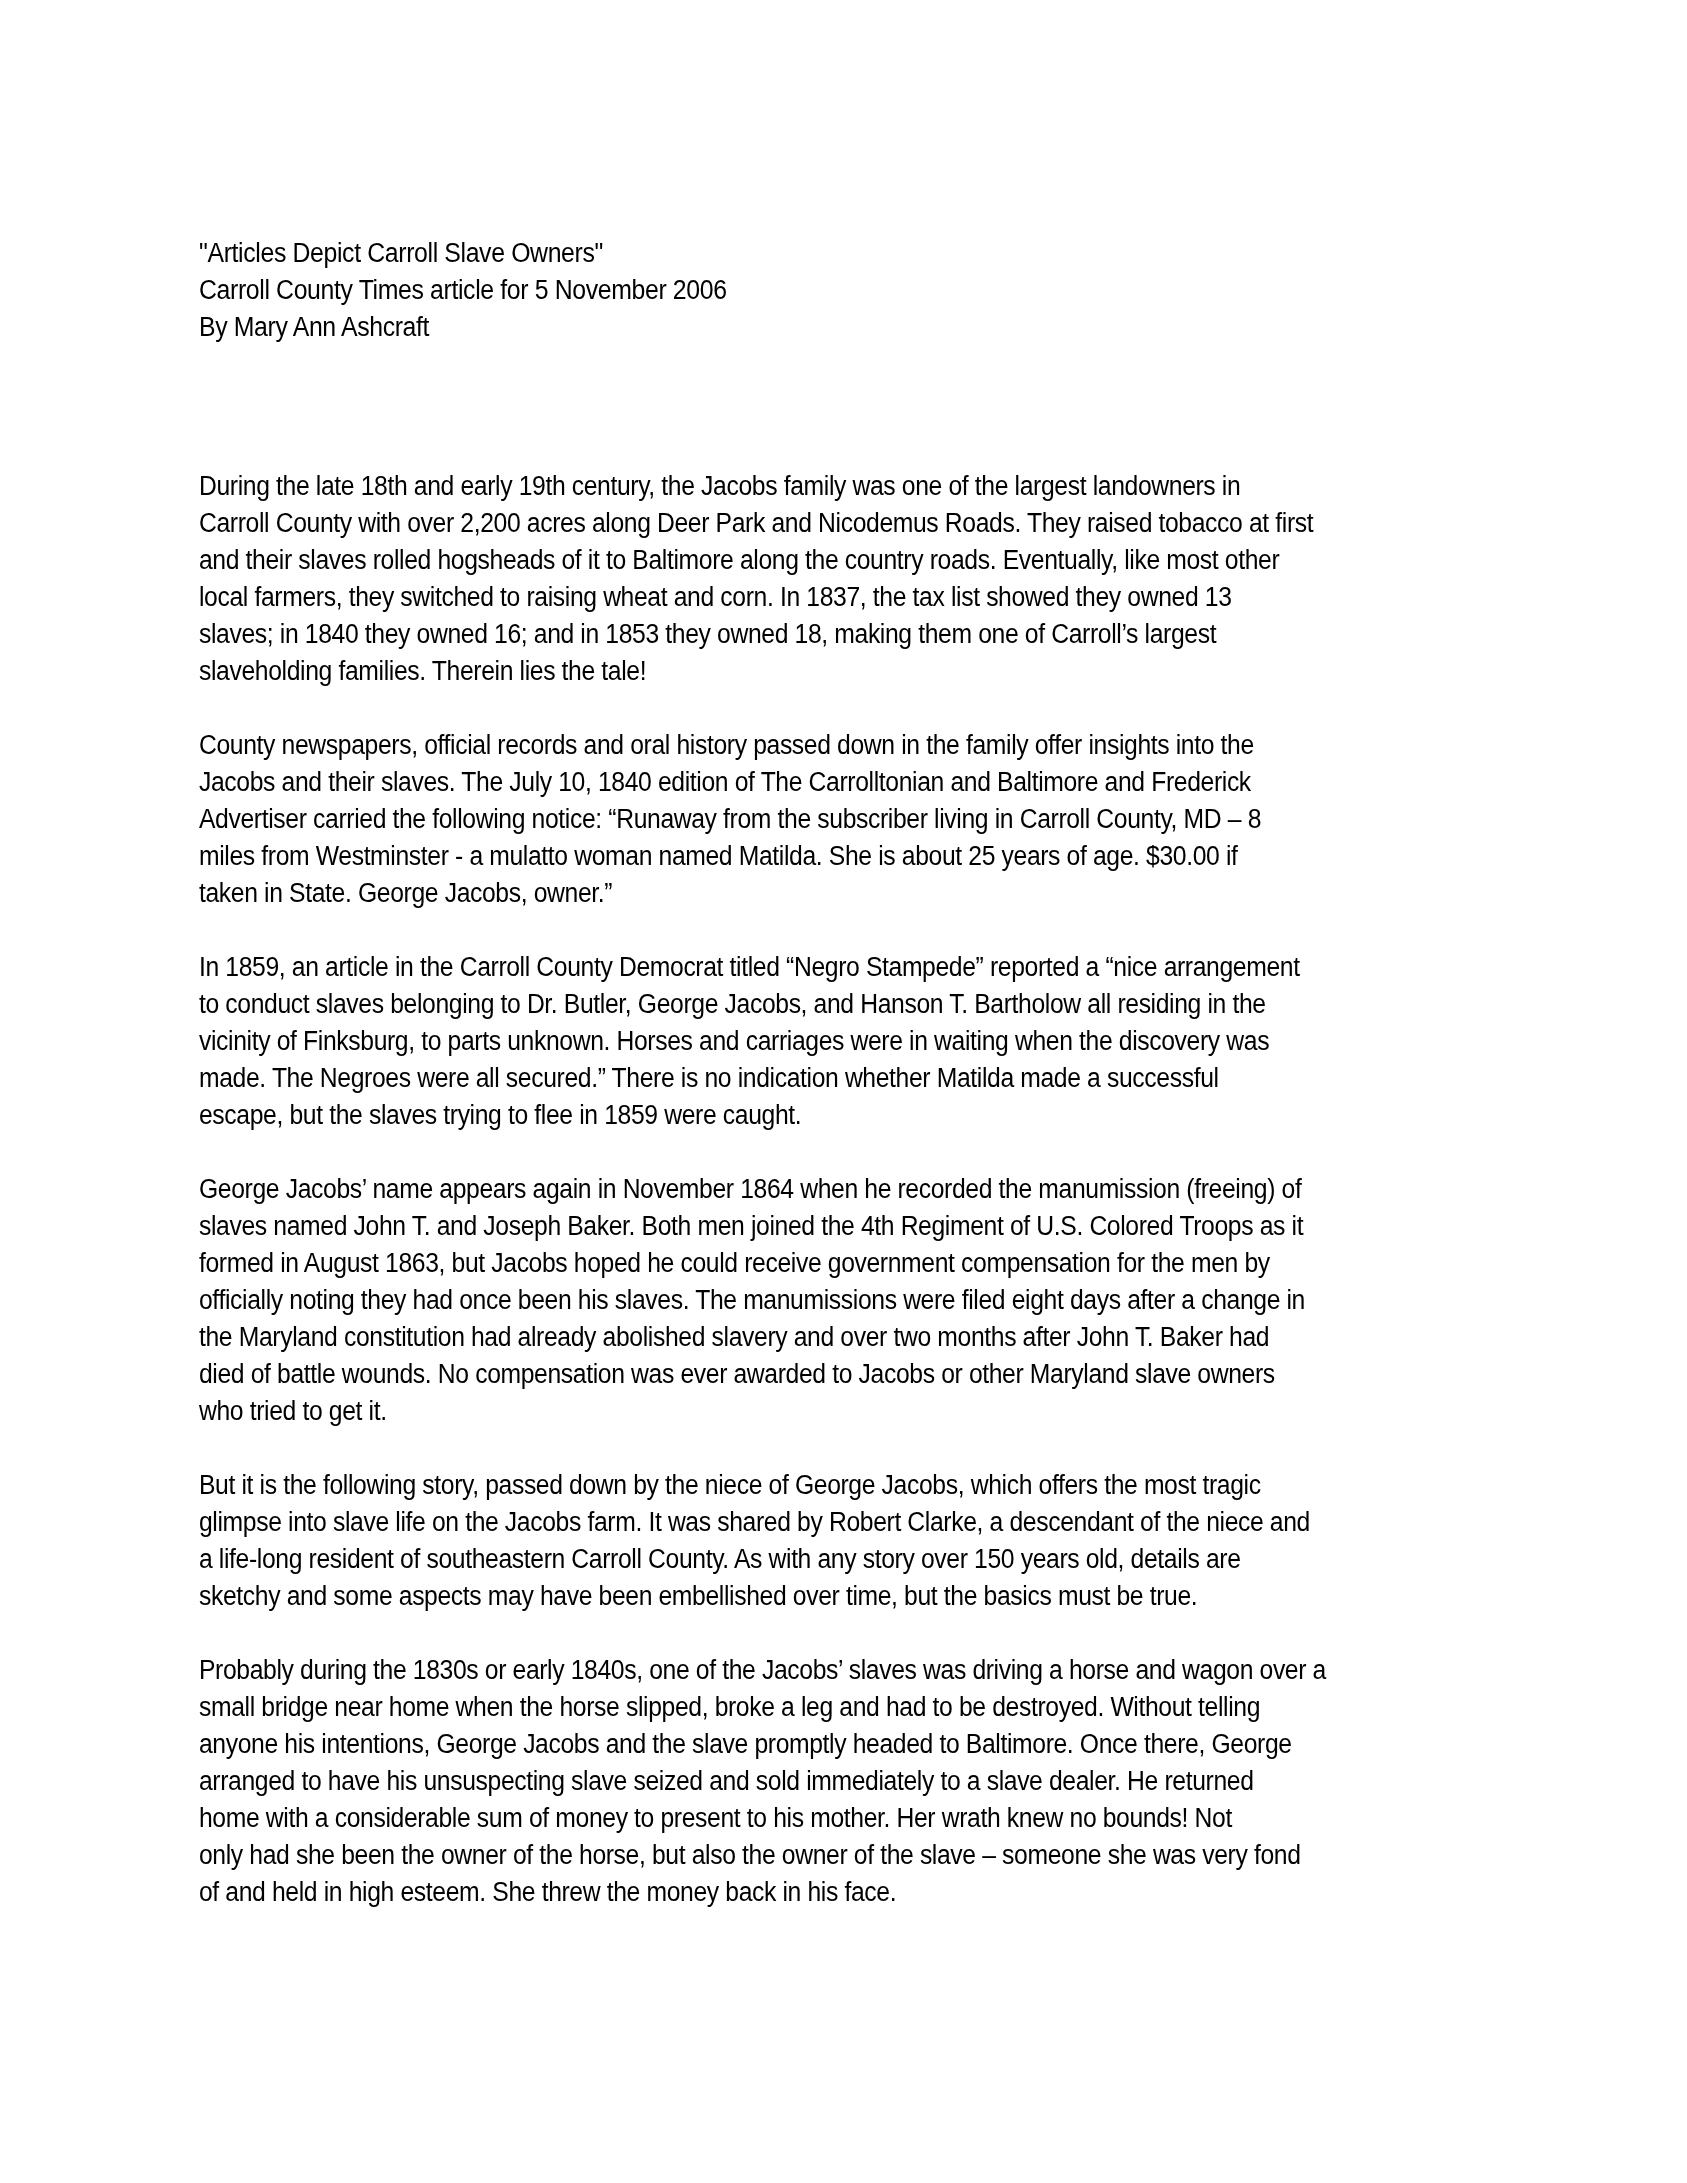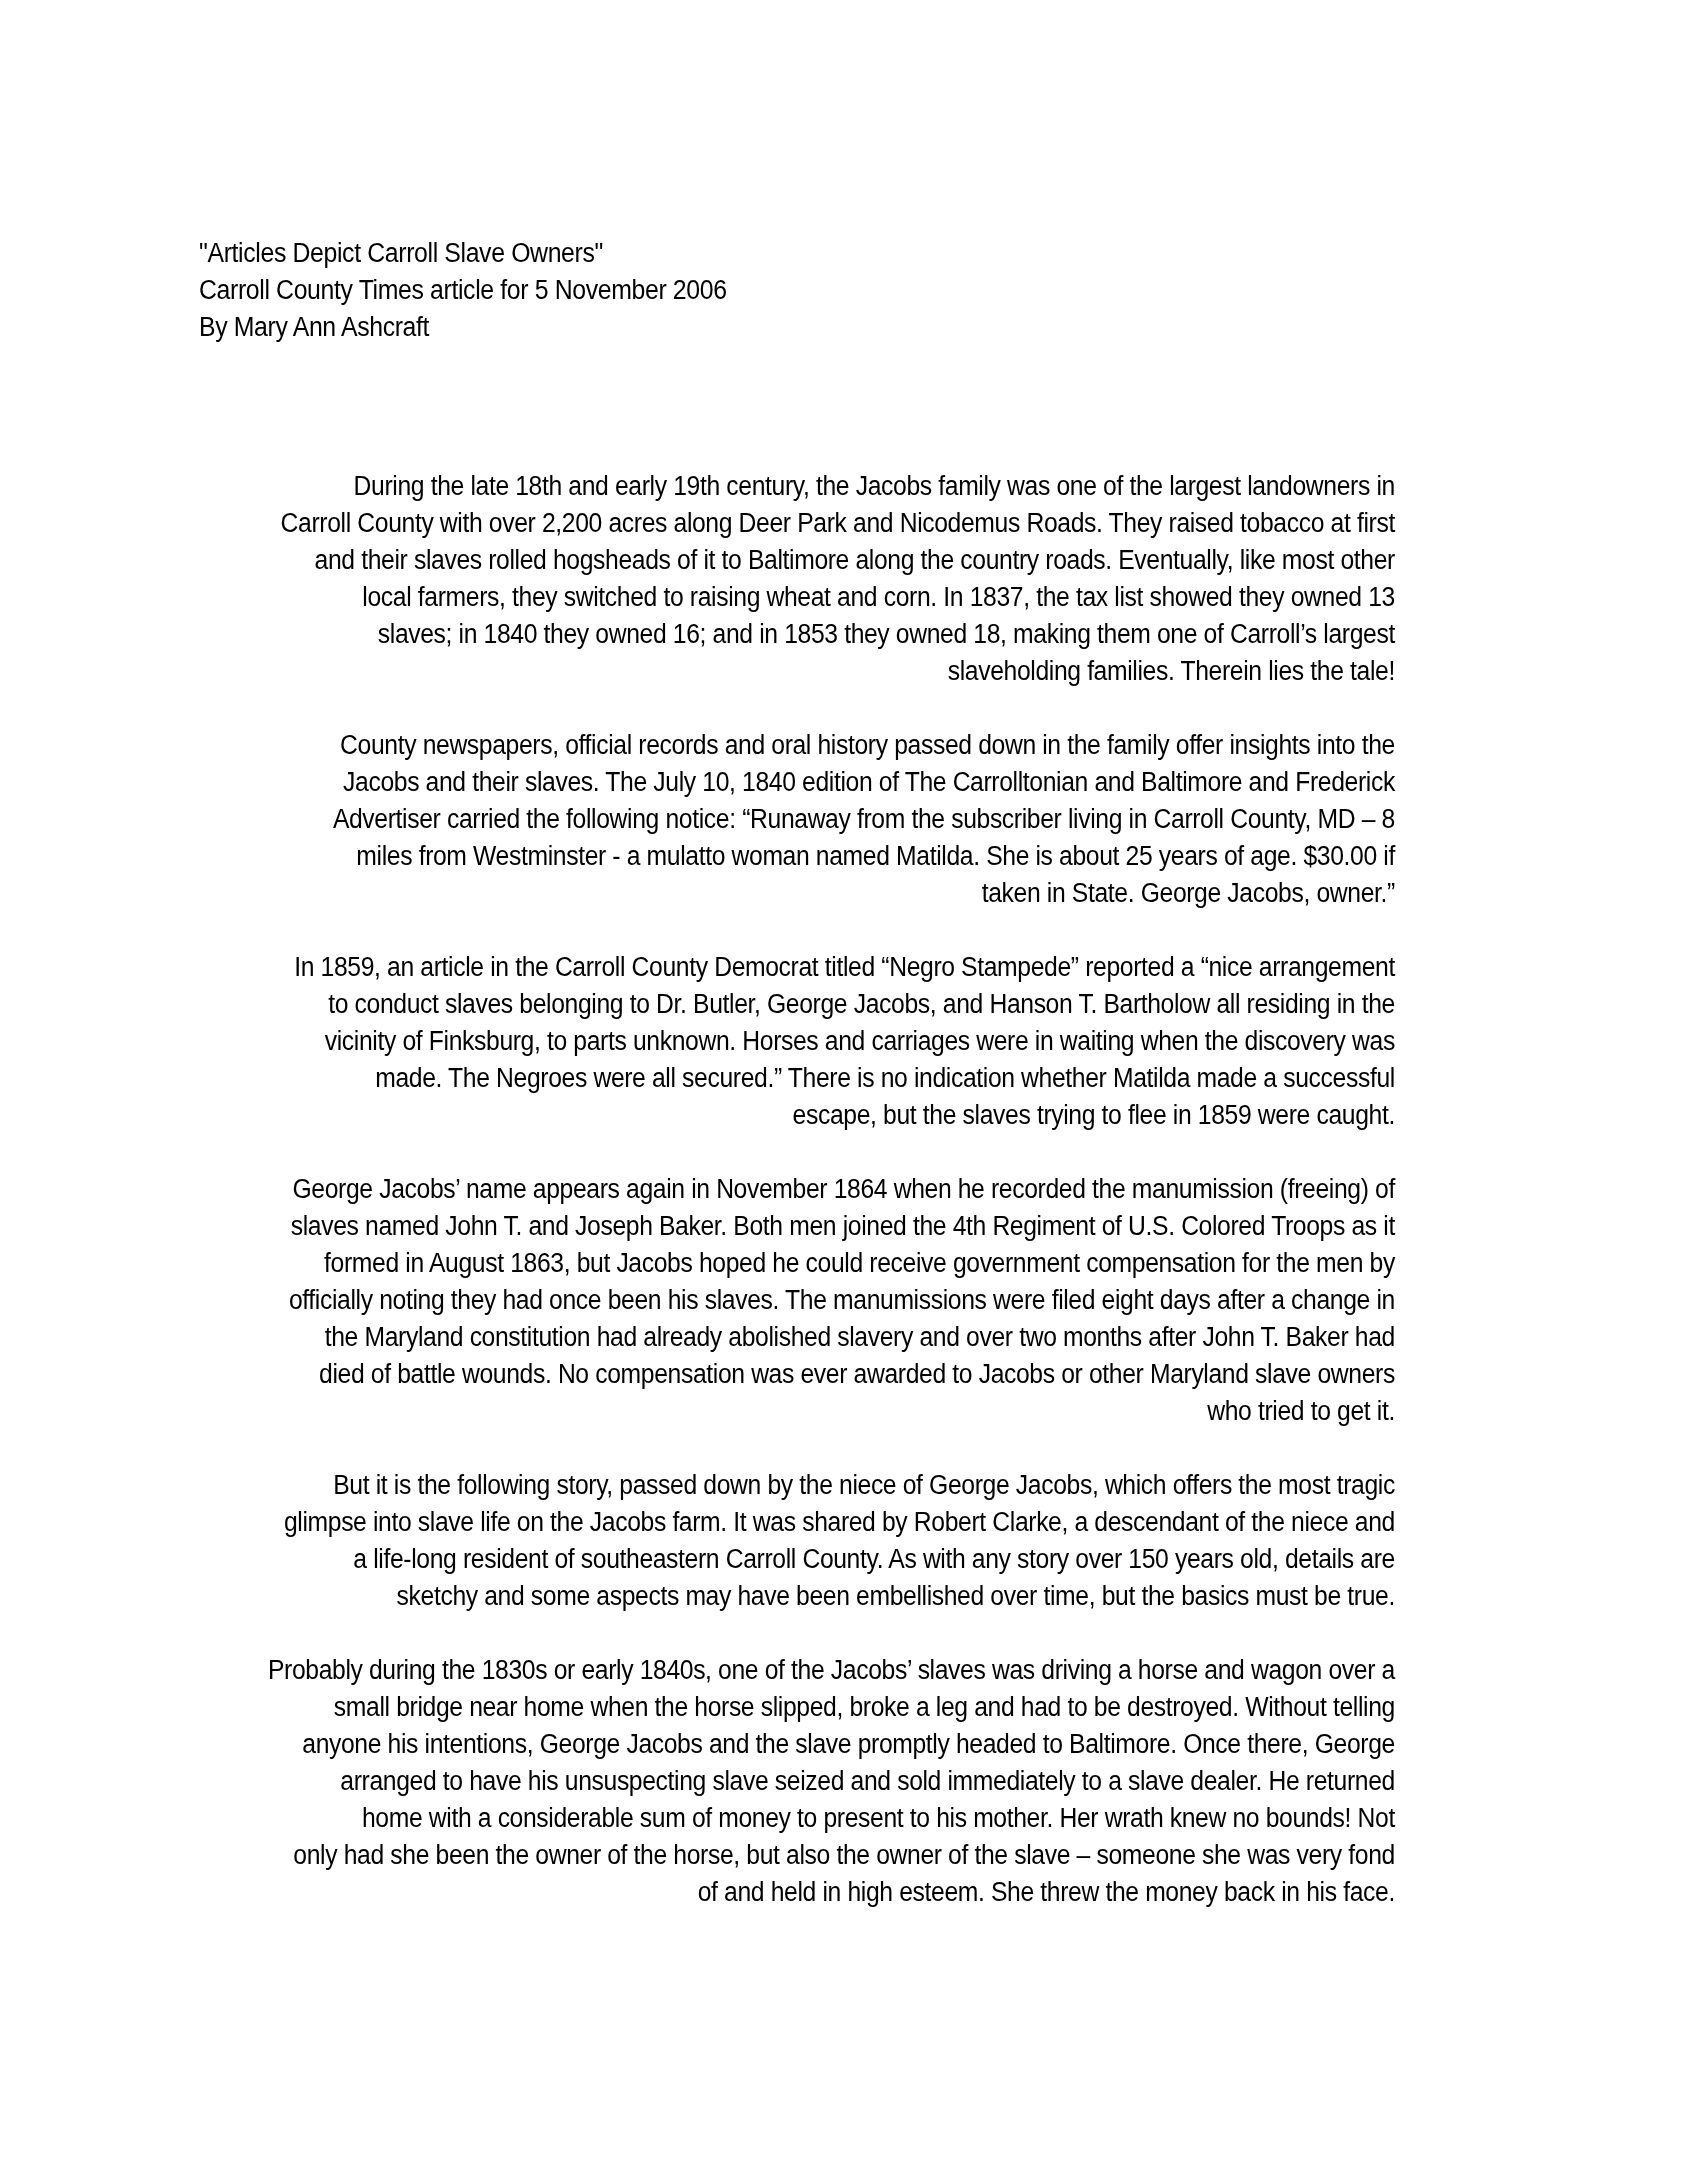--- a/index.html
+++ b/index.html
@@ -31,21 +31,20 @@
       letter-spacing: -0.4px;
     }
     .header .line {
       transform: scaleX(0.92);
     }
     .header {
       margin-bottom: 122px;
     }
     .para {
       margin: 0 0 37px 0;
-      text-align: right;
     }
     .para .line {
       transform: scaleX(0.915);
     }
   </style>
 </head>
 <body>
 
 <div class="page">
   <div class="header">

